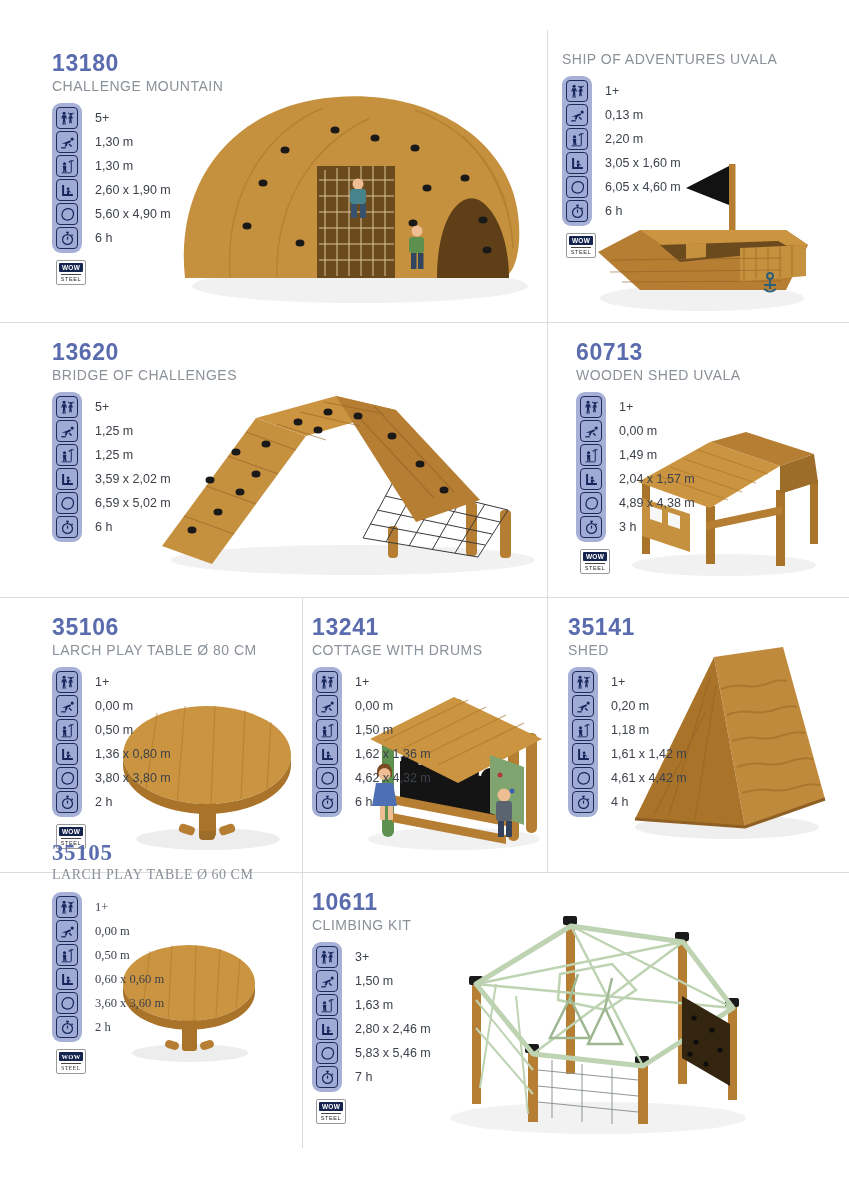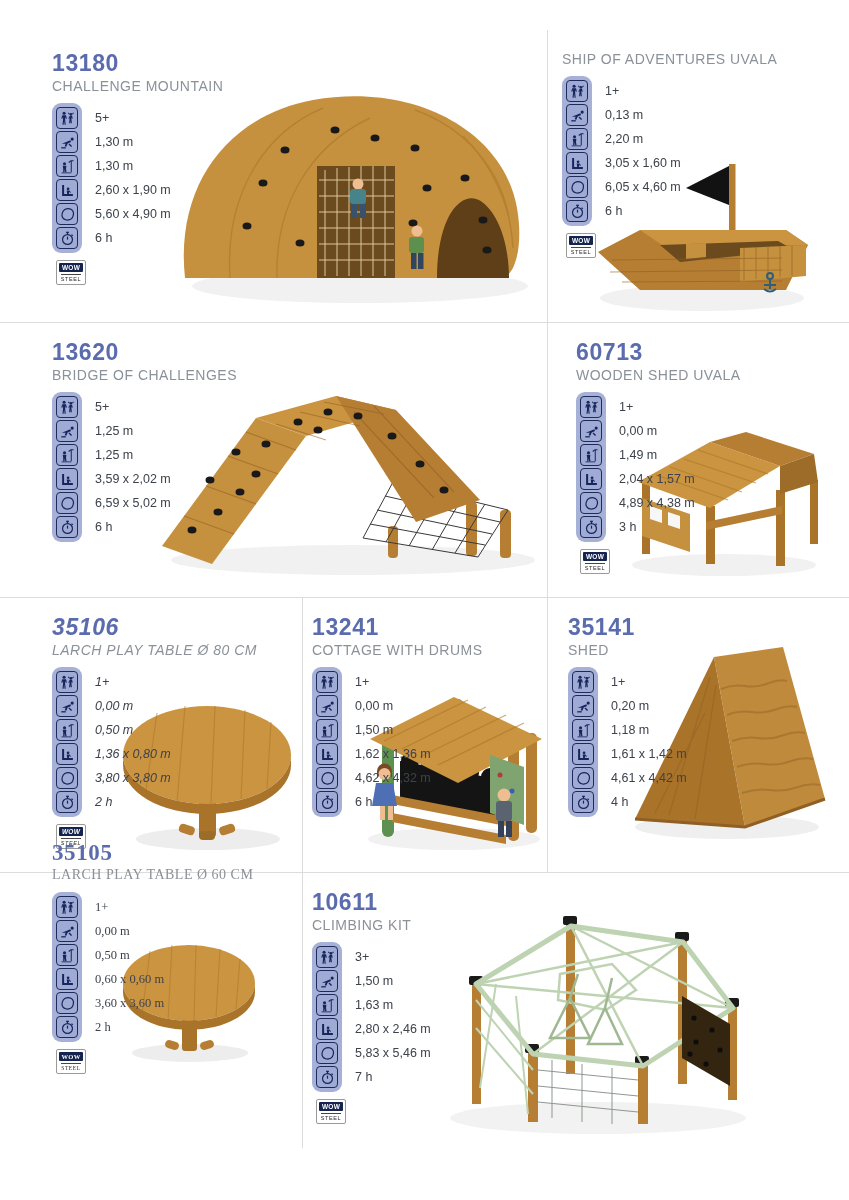--- a/index.html
+++ b/index.html
@@ -12,21 +12,21 @@
   
   .hline{position:absolute;left:0;width:849px;height:1px;background:#dcdcdc;}
   .vline{position:absolute;width:1px;background:#dcdcdc;}
 
   
   .card{position:absolute;box-sizing:border-box;}
   .pos-13180{left:0;top:30px;width:547px;height:292px;padding:20px 0 0 52px;}
   .pos-60426{left:547px;top:30px;width:302px;height:292px;padding:20px 0 0 15px;}
   .pos-13620{left:0;top:322px;width:547px;height:275px;padding:17px 0 0 52px;}
   .pos-60713{left:547px;top:322px;width:302px;height:275px;padding:17px 0 0 29px;}
-  .pos-35106{left:0;top:597px;width:302px;height:275px;padding:17px 0 0 52px;font-style:italic;}
+  .pos-35106{left:0;top:597px;width:302px;height:275px;padding:17px 0 0 52px;}
   .pos-13241{left:302px;top:597px;width:245px;height:275px;padding:17px 0 0 10px;}
   .pos-35141{left:547px;top:597px;width:302px;height:275px;padding:17px 0 0 21px;}
   .pos-35105{left:0;top:823px;width:302px;height:276px;padding:17px 0 0 52px;font-family:Liberation Serif, serif;}
   .pos-10611{left:302px;top:872px;width:476px;height:276px;padding:17px 0 0 10px;}
 
   .code{font-size:23px;font-weight:700;letter-spacing:.6px;color:#5b6cae;position:relative;z-index:2;}
   .name{font-size:14px;letter-spacing:.5px;color:#8b9199;margin-top:1px;position:relative;z-index:2;}
 
   .spec-table{display:flex;margin-top:9px;position:relative;z-index:2;width:max-content;}
   .spec-rows{display:flex;flex-direction:column;gap:2px;background:#a7b1d7;border-radius:9px;padding:4px;}

